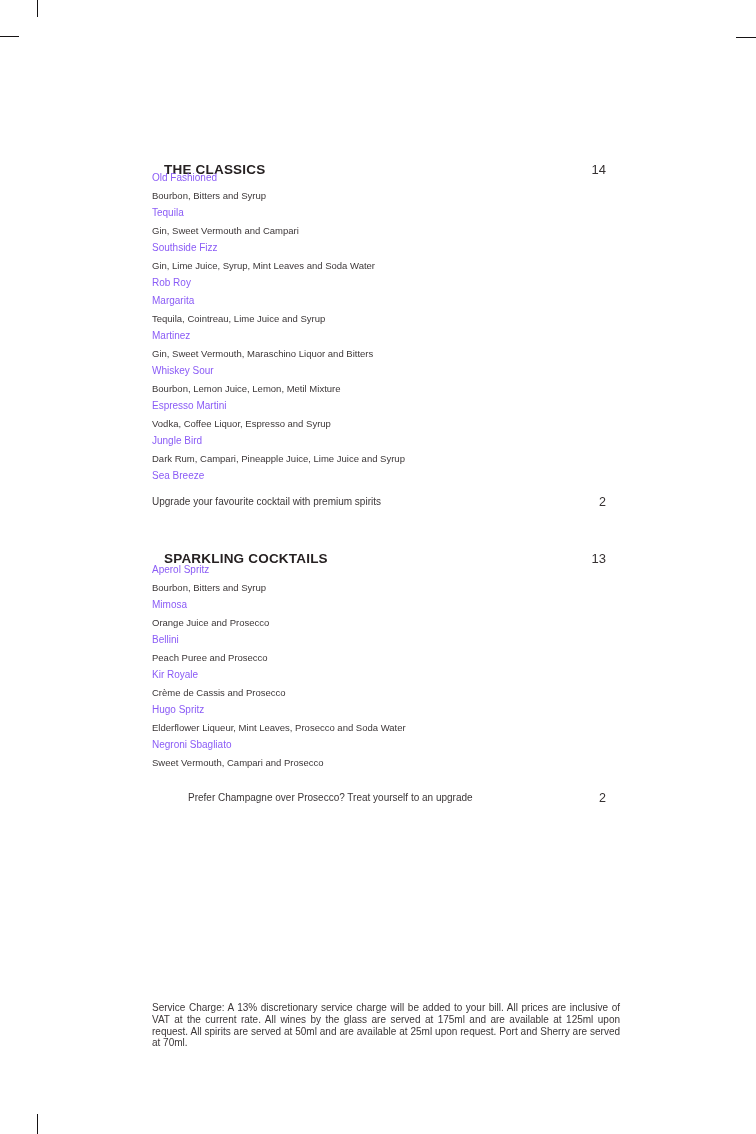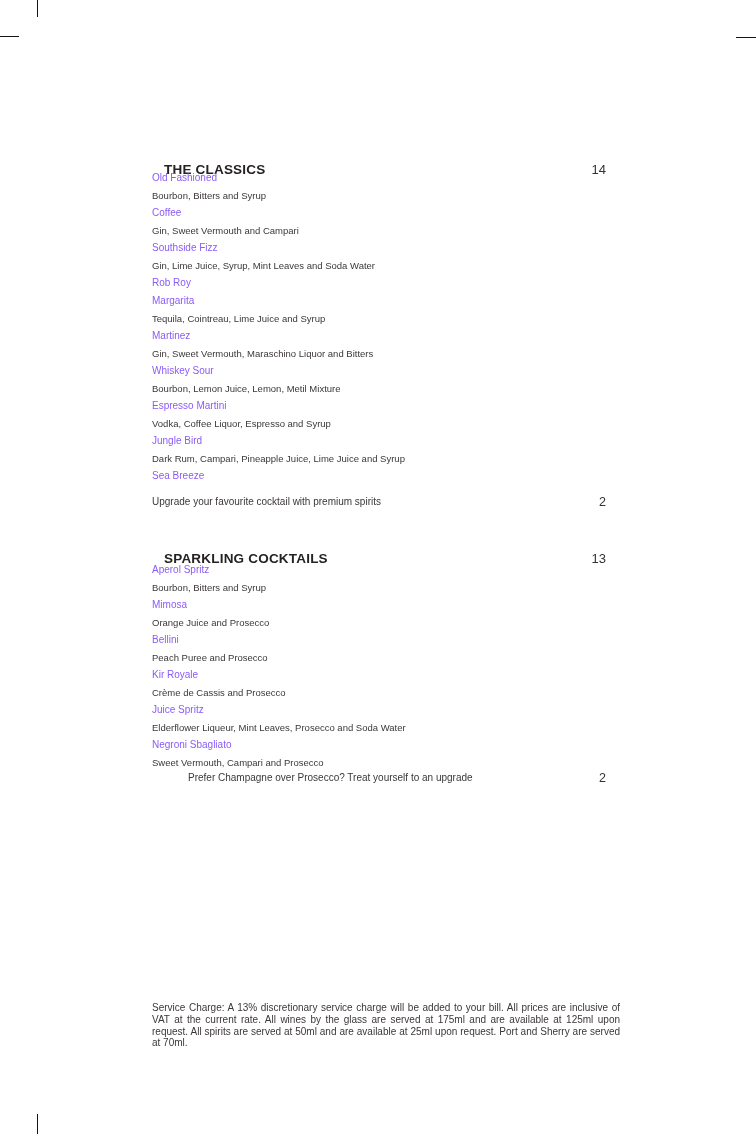--- a/index.html
+++ b/index.html
@@ -41,21 +41,21 @@
   .item-name { font-size: 10px; line-height: 18px; color: #8b5cf6; }
   .item-ing  { font-size: 9.5px; line-height: 17px; color: #3c3738; }
 
   .note-row {
     display: flex;
     justify-content: space-between;
     align-items: flex-start;
     margin-top: 10px;
     line-height: 14px;
   }
-  .note-row.second { margin-top: 0; padding-left: 36px; }
+  .note-row.second { margin-top: 20px; padding-left: 36px; }
   .note-text  { font-size: 10px;  color: #3c3738; }
   .note-price { font-size: 12.5px; color: #363132; }
 
   .section-sparkling { margin-top: 28px; }
 
   .footer {
     position: absolute;
     left: 152px;
     top: 1002px;
     width: 468px;
@@ -82,21 +82,21 @@
       <div class="sec-head">
         <h2 class="sec-title">THE CLASSICS</h2>
         <span class="sec-price">14</span>
       </div>
       <div class="items">
         <div class="item">
           <div class="item-name">Old Fashioned</div>
           <div class="item-ing">Bourbon, Bitters and Syrup</div>
         </div>
         <div class="item">
-          <div class="item-name">Coffee</div>
+          <div class="item-name">Tequila</div>
           <div class="item-ing">Gin, Sweet Vermouth and Campari</div>
         </div>
         <div class="item">
           <div class="item-name">Southside Fizz</div>
           <div class="item-ing">Gin, Lime Juice, Syrup, Mint Leaves and Soda Water</div>
         </div>
         <div class="item">
           <div class="item-name">Rob Roy</div>
         </div>
         <div class="item">
@@ -145,21 +145,21 @@
         </div>
         <div class="item">
           <div class="item-name">Bellini</div>
           <div class="item-ing">Peach Puree and Prosecco</div>
         </div>
         <div class="item">
           <div class="item-name">Kir Royale</div>
           <div class="item-ing">Crème de Cassis and Prosecco</div>
         </div>
         <div class="item">
-          <div class="item-name">Juice Spritz</div>
+          <div class="item-name">Hugo Spritz</div>
           <div class="item-ing">Elderflower Liqueur, Mint Leaves, Prosecco and Soda Water</div>
         </div>
         <div class="item">
           <div class="item-name">Negroni Sbagliato</div>
           <div class="item-ing">Sweet Vermouth, Campari and Prosecco</div>
         </div>
       </div>
       <div class="note-row second">
         <span class="note-text">Prefer Champagne over Prosecco? Treat yourself to an upgrade</span>
         <span class="note-price">2</span>

